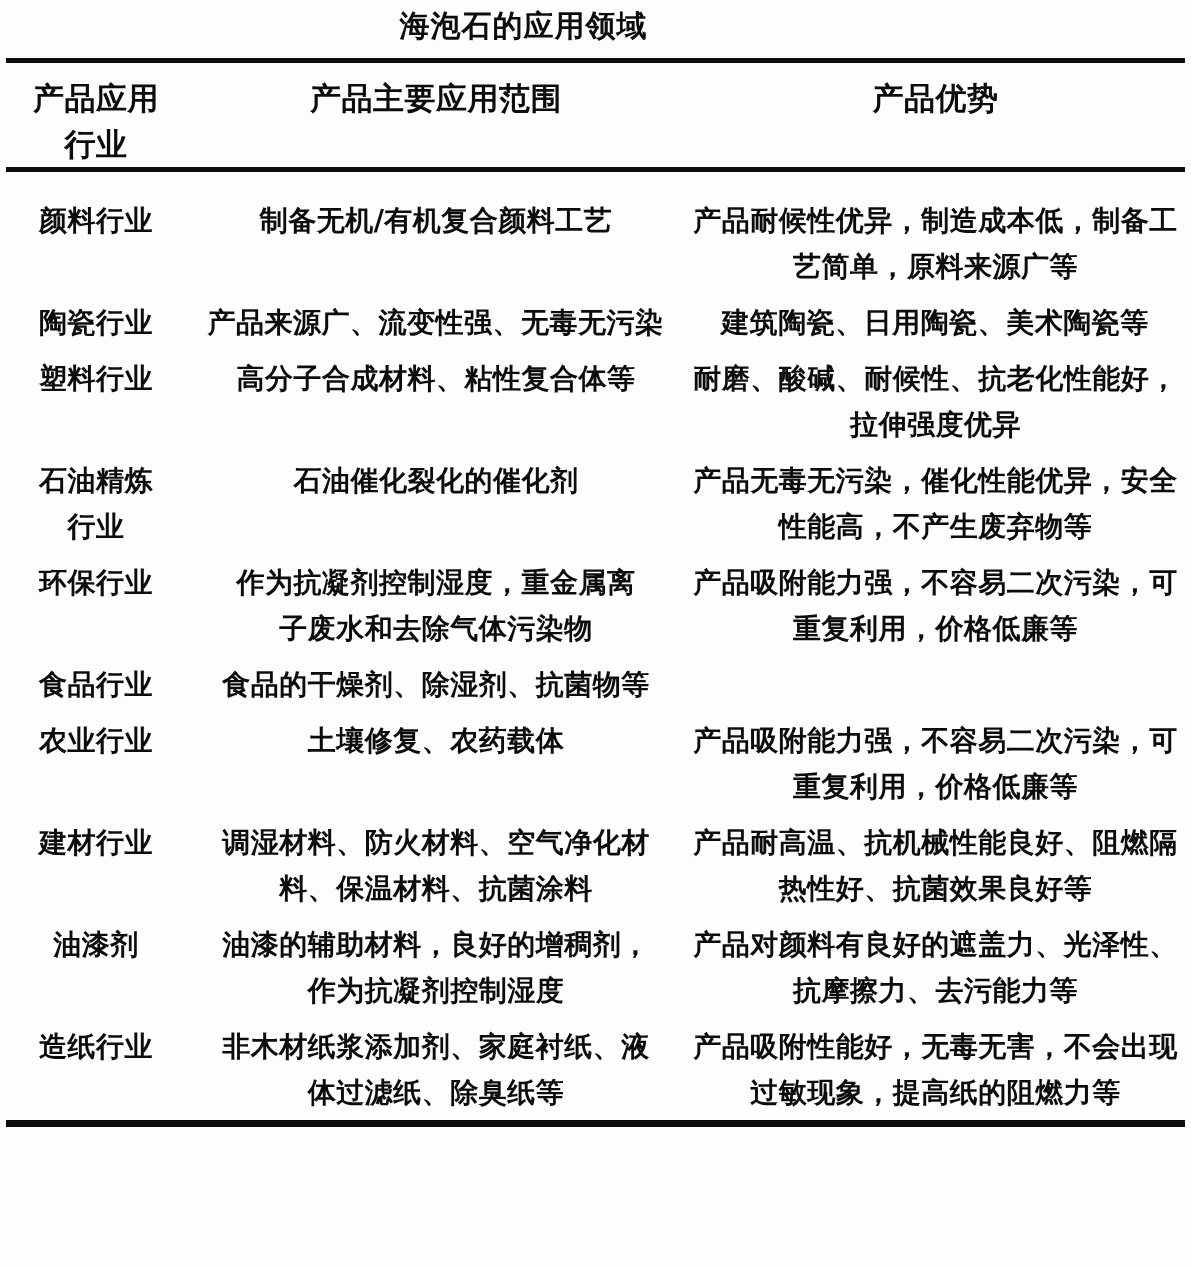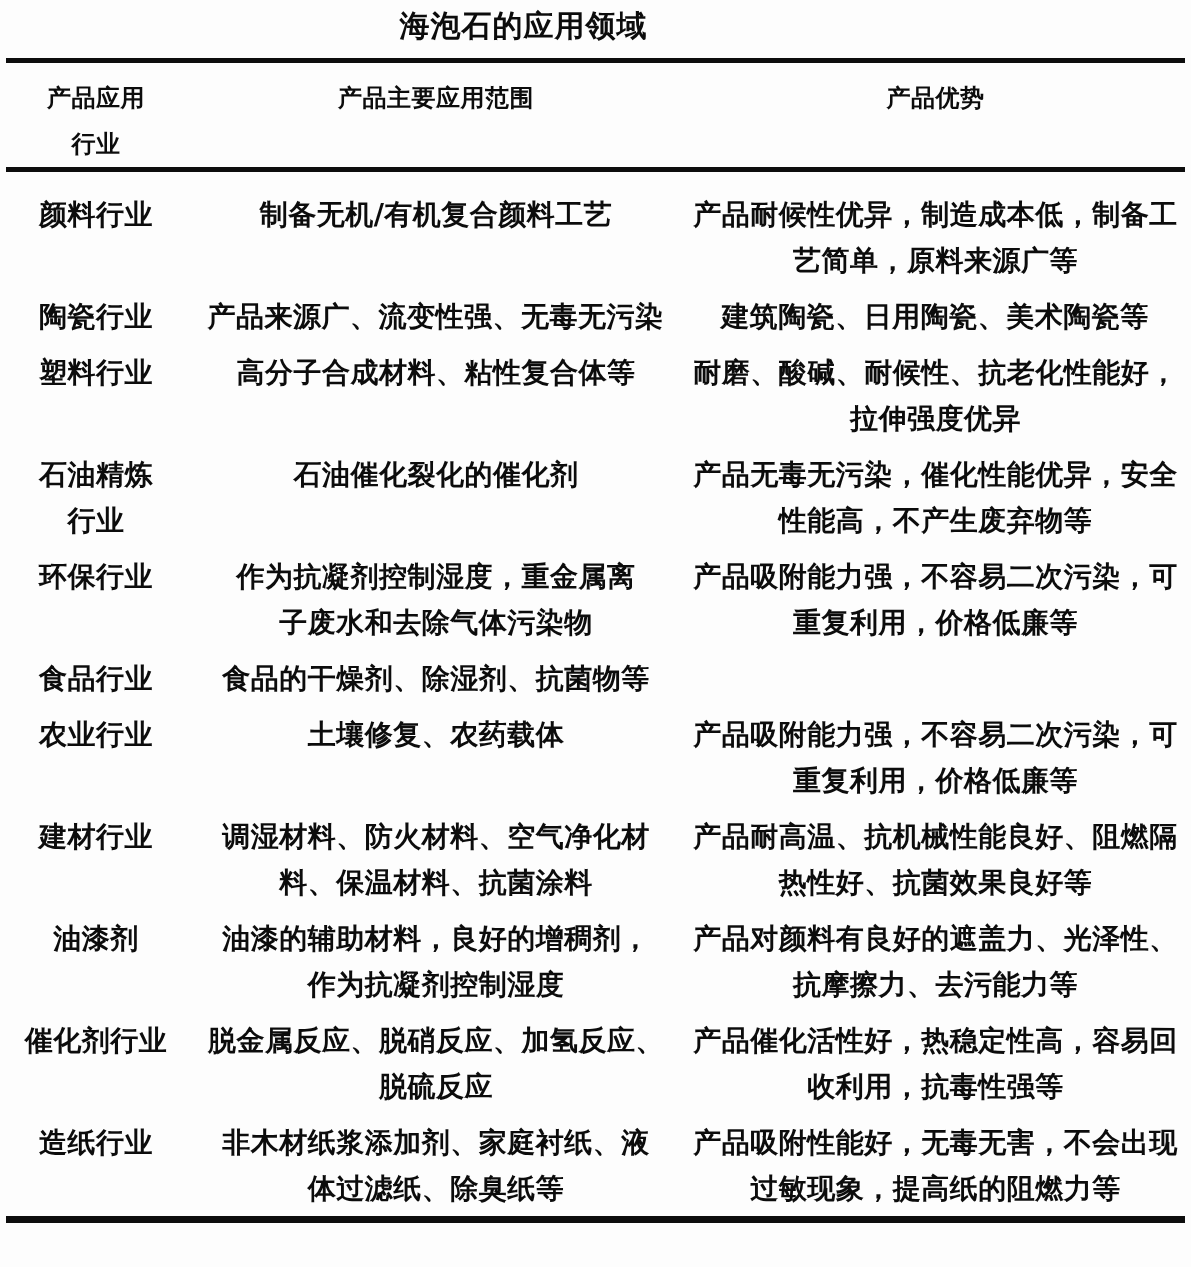--- a/index.html
+++ b/index.html
@@ -42,34 +42,34 @@
     align-items: flex-start;
     border-bottom: 5px solid #0d0d0d;
     padding-top: 12px;
     padding-bottom: 0;
   }
   .trow {
     display: flex;
     align-items: flex-start;
     margin-bottom: 10px;
   }
-  .trow.first { margin-top: 20px; }
+  .trow.first { margin-top: 26px; }
   .trow.last  { margin-bottom: 4px; }
   .cell {
     box-sizing: border-box;
     font-size: 28px;
     line-height: 46px;
     text-align: center;
     white-space: pre-line;
     letter-spacing: 0.5px;
   }
   .col-industry  { width: 180px; flex: 0 0 180px; }
   .col-scope     { width: 500px; flex: 0 0 500px; }
   .col-advantage { width: 499px; flex: 1 1 auto; }
-  .thead .cell { font-size: 24px; }
+  .thead .cell { font-size: 31px; }
 </style>
 </head>
 <body>
 
 <div class="page-title">海泡石的应用领域</div>
 
 <div class="tbl">
 
   <div class="thead">
     <div class="cell col-industry">产品应用
@@ -135,27 +135,20 @@
   </div>
 
   <div class="trow">
     <div class="cell col-industry">油漆剂</div>
     <div class="cell col-scope">油漆的辅助材料，良好的增稠剂，
 作为抗凝剂控制湿度</div>
     <div class="cell col-advantage">产品对颜料有良好的遮盖力、光泽性、
 抗摩擦力、去污能力等</div>
   </div>
 
-  <div class="trow">
-    <div class="cell col-industry">催化剂行业</div>
-    <div class="cell col-scope">脱金属反应、脱硝反应、加氢反应、
-脱硫反应</div>
-    <div class="cell col-advantage">产品催化活性好，热稳定性高，容易回
-收利用，抗毒性强等</div>
-  </div>
 
   <div class="trow last">
     <div class="cell col-industry">造纸行业</div>
     <div class="cell col-scope">非木材纸浆添加剂、家庭衬纸、液
 体过滤纸、除臭纸等</div>
     <div class="cell col-advantage">产品吸附性能好，无毒无害，不会出现
 过敏现象，提高纸的阻燃力等</div>
   </div>
 
 </div>

